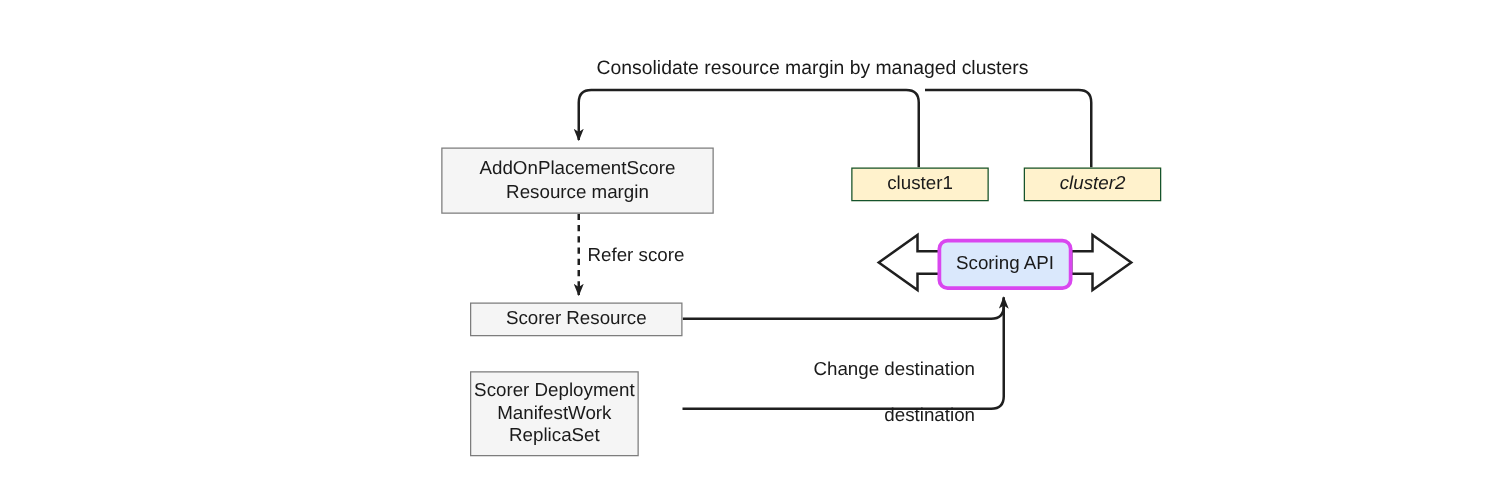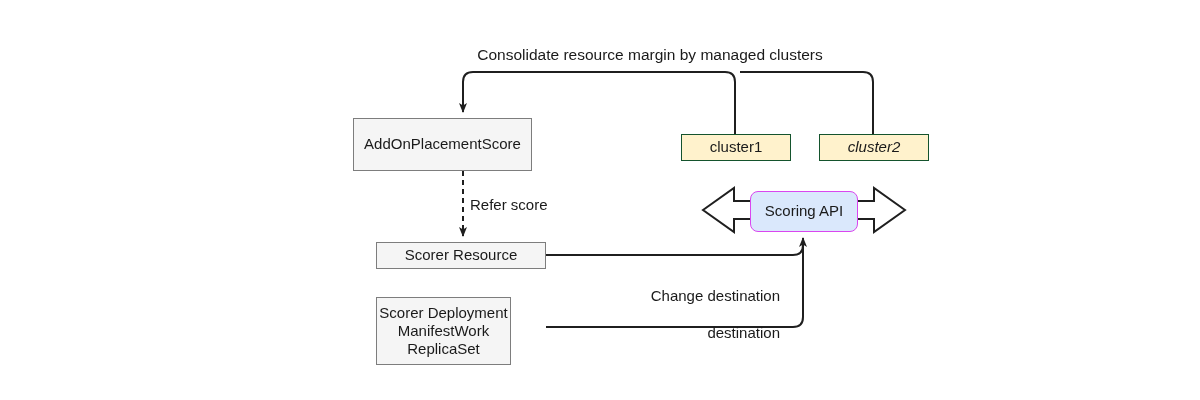--- a/index.html
+++ b/index.html
@@ -43,21 +43,21 @@
     border: 1px solid #7d7d7d;
     font-size: 15px;
   }
   .node-yellow {
     background: #fff2cc;
     border: 1px solid #14532d;
     font-size: 15px;
   }
   .node-blue {
     background: #dae8fc;
-    border: 1px solid #d946ef;
+    border: 3px solid #d946ef;
     border-radius: 8px;
     font-size: 15px;
   }
   .edge-label {
     position: absolute;
     color: #1a1a1a;
     font-size: 15px;
     line-height: 1.25;
     text-align: right;
     white-space: pre-line;
@@ -99,22 +99,23 @@
 
     <path d="M506,327 L753,327 Q763,327 763,317 L763,238" fill="none" stroke="#1f1f1f" stroke-width="2"></path>
 
     <path d="M663,210 L694,188 L694,201 L716,201 L716,219 L694,219 L694,232 Z" fill="#ffffff" stroke="#1f1f1f" stroke-width="2" stroke-linejoin="miter"></path>
 
     <path d="M865,210 L834,188 L834,201 L817,201 L817,219 L834,219 L834,232 Z" fill="#ffffff" stroke="#1f1f1f" stroke-width="2" stroke-linejoin="miter"></path>
   </svg>
 
   <div class="diagram-title" style="left:420px; top:46px; width:380px;">Consolidate resource margin by managed clusters</div>
 
-  <div class="node node-gray" style="left:313px; top:118px; width:179px; height:53px; flex-direction:column;">
+  <div class="node node-gray" style="left:313px; top:118px; width:218px; height:53px; flex-direction:column;">
     <span>AddOnPlacementScore</span>
+    <span>Resource margin</span>
   </div>
 
   <div class="node node-yellow" style="left:641px; top:134px; width:110px; height:27px;">
     <span>cluster1</span>
   </div>
 
   <div class="node node-yellow" style="left:779px; top:134px; width:110px; height:27px;font-style:italic;">
     <span>cluster2</span>
   </div>
 

